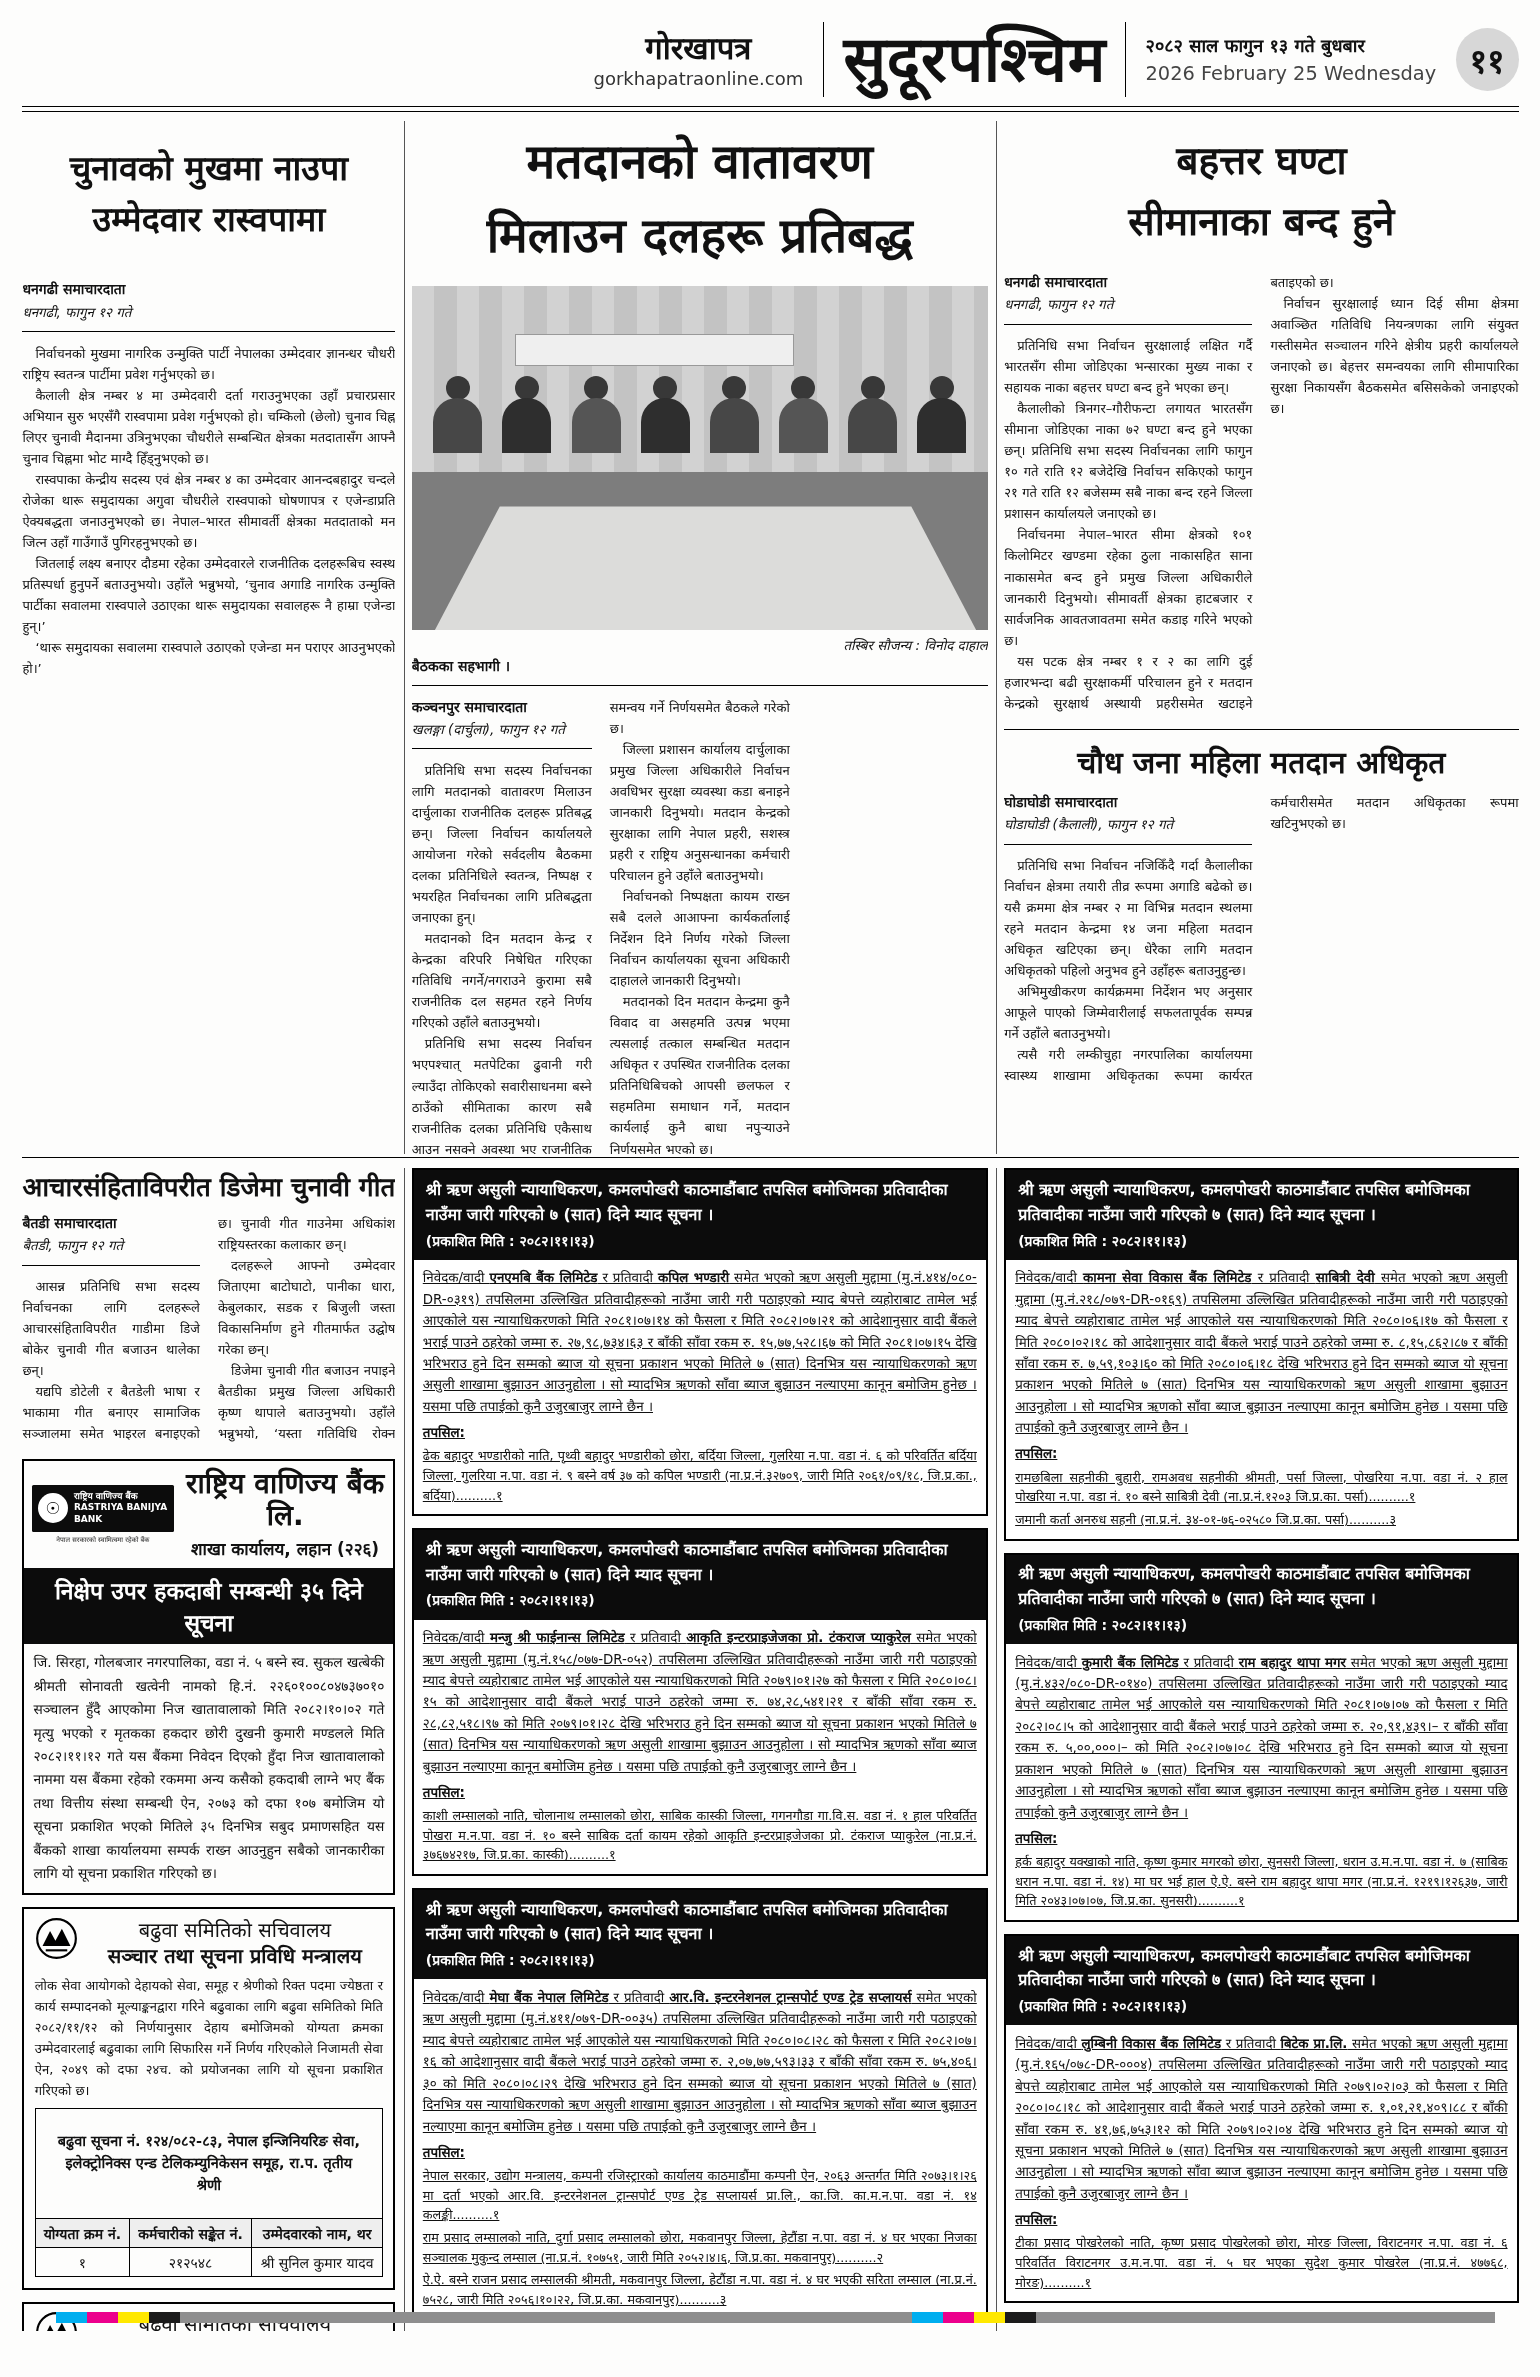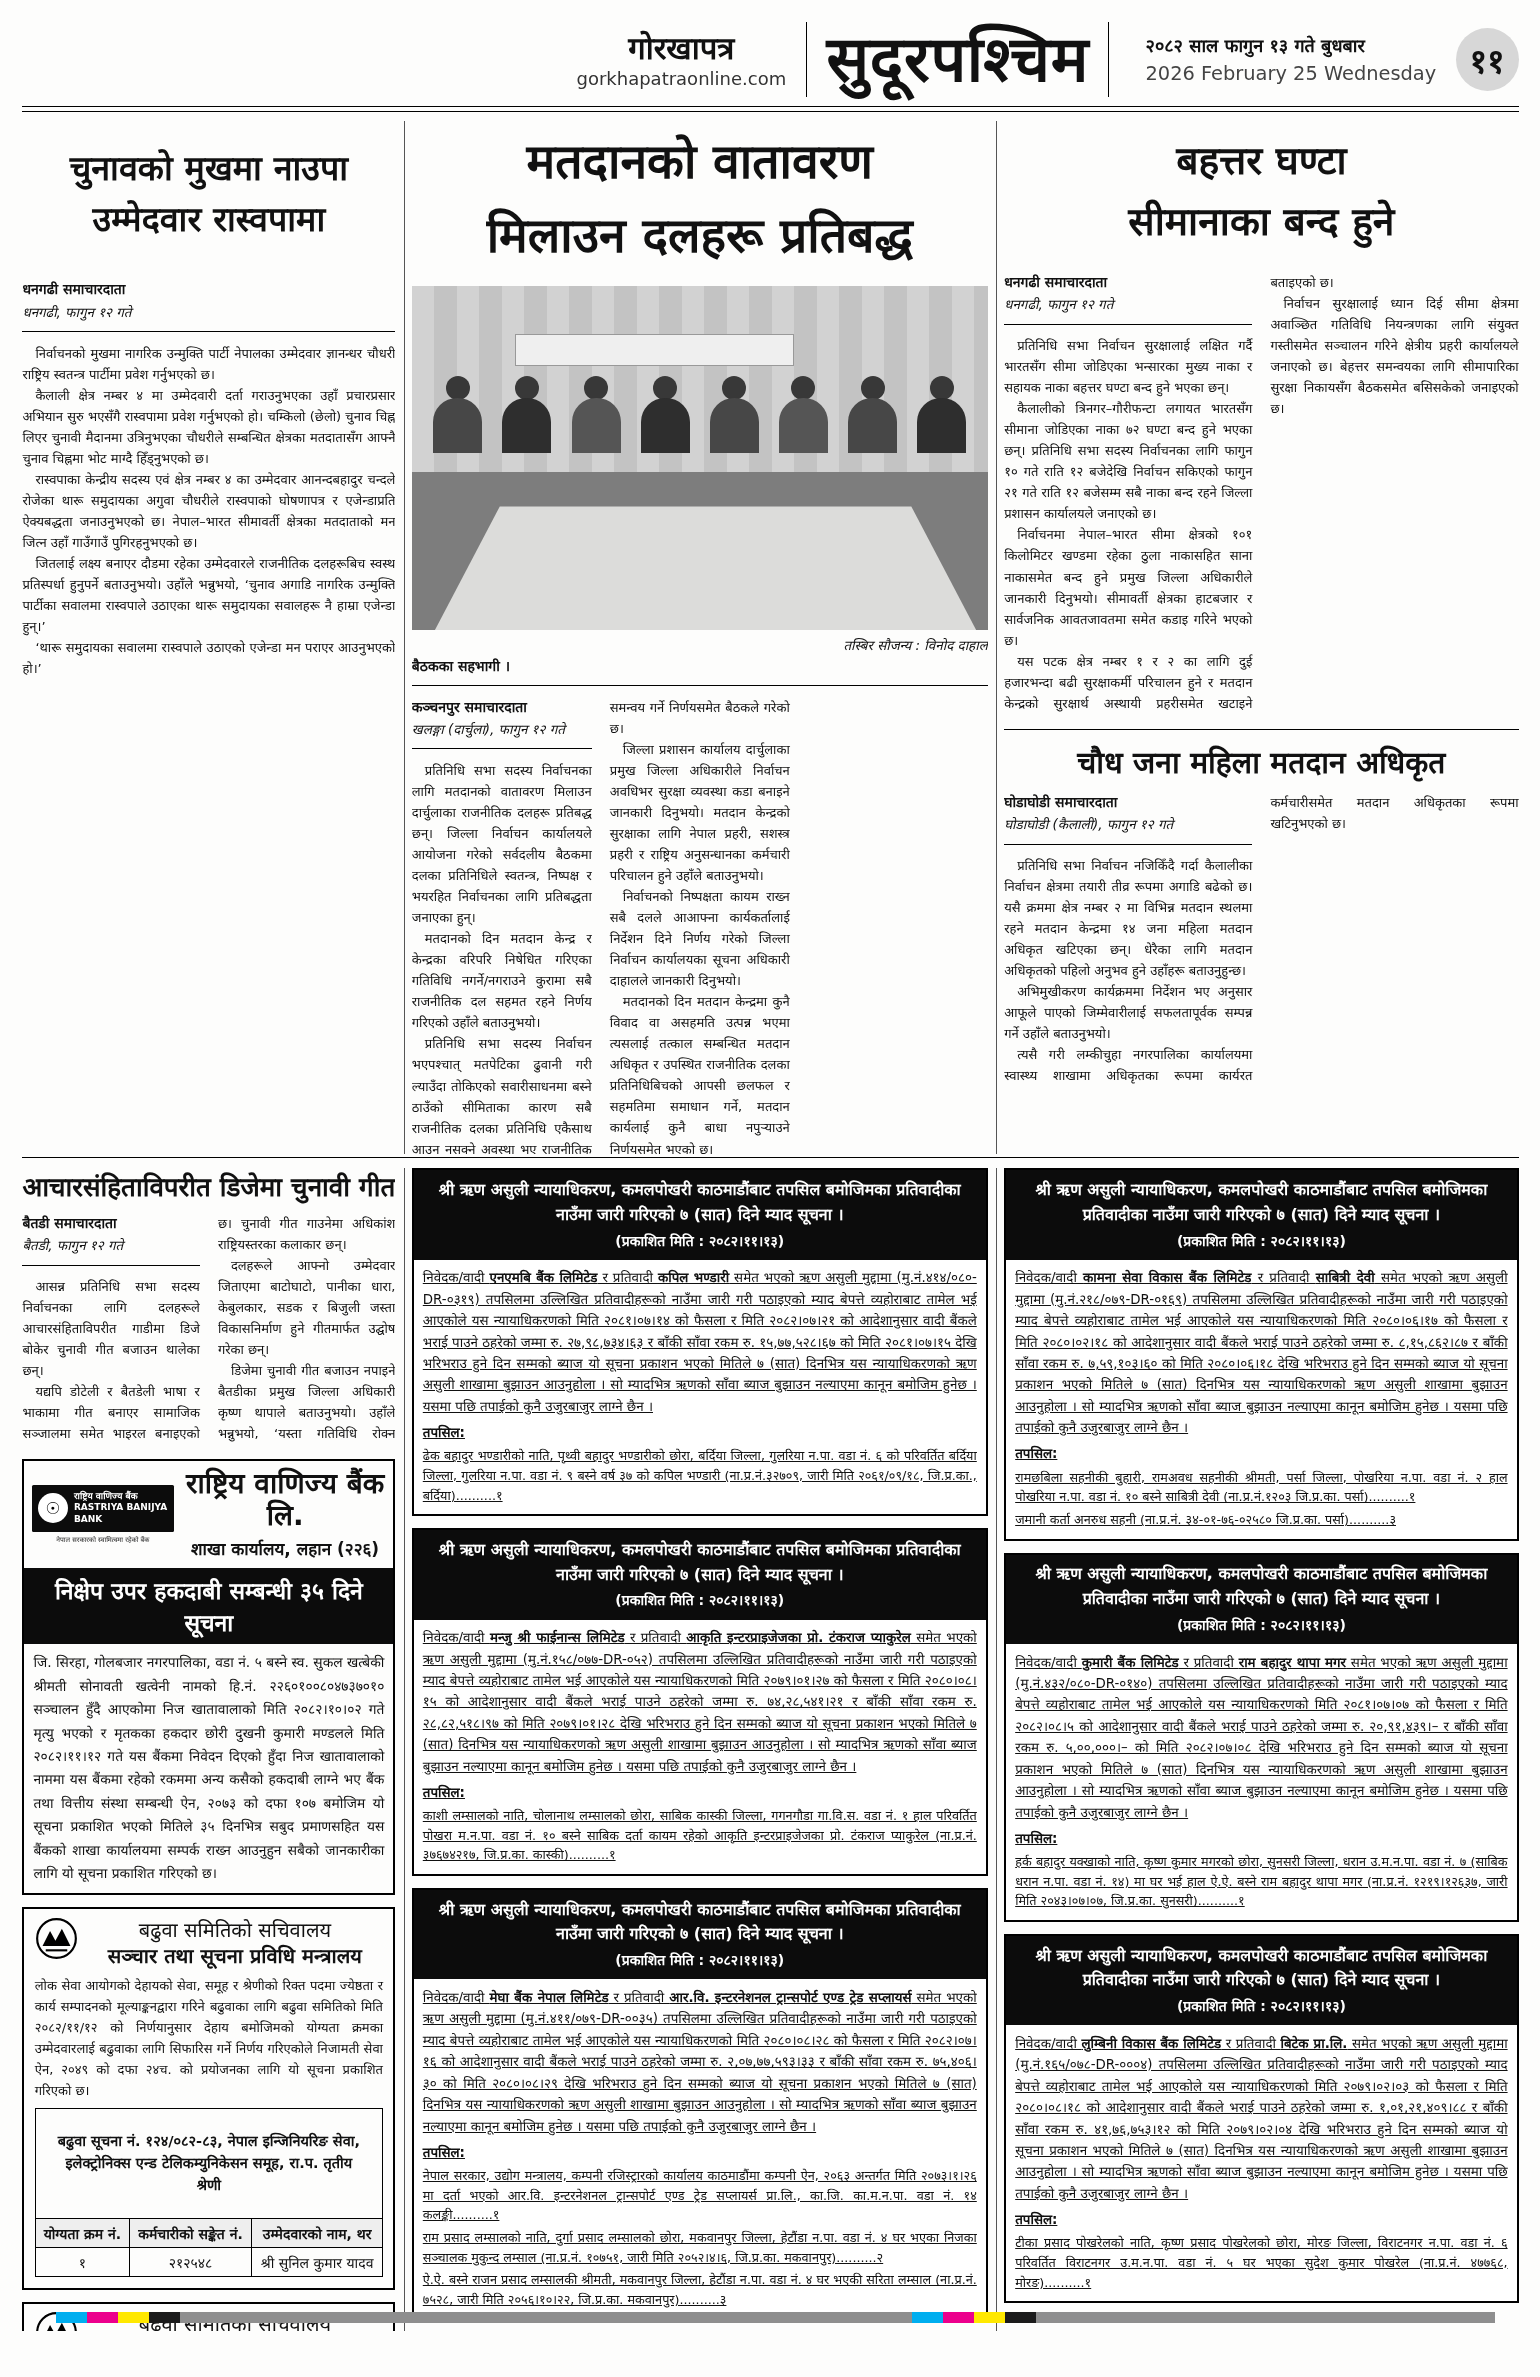--- a/index.html
+++ b/index.html
@@ -7,21 +7,21 @@
         font-family:"DejaVu Sans",sans-serif;overflow:hidden;}
   
   .masthead{display:flex;align-items:center;justify-content:flex-end;gap:19.4px;
             padding:22.4px 22.4px 9px 22.4px;}
   .brand{text-align:center;}
   .paper-name{font-size:31px;font-weight:700;line-height:1.1;}
   .website{font-size:18px;color:#333;margin-top:3px;}
   .vdiv{width:1.5px;height:75px;background:#000;}
   .vdiv.thin{width:0.7px;}
   .edition{font-size:63px;font-weight:700;line-height:1;letter-spacing:0.7px;}
-  .dates{text-align:left;line-height:1.5;margin-left:17px;}
+  .dates{text-align:left;line-height:1.5;}
   .date-np{font-size:18px;font-weight:700;}
   .date-en{font-size:19.4px;color:#444;}
   .page-circle{width:63px;height:63px;border-radius:50%;background:#d7d7d7;
                display:flex;align-items:center;justify-content:center;
                font-size:34px;font-weight:700;}
   .double-rule{margin:0 22.4px;height:3.7px;border-top:1.5px solid #000;border-bottom:1.5px solid #000;}
   
   .row{display:flex;margin:0 22.4px;}
   .top-row{height:1033px;margin-top:9px;}
   .bottom-row{height:1163px;border-top:0.7px solid #000;padding-top:10.4px;margin-top:3px;}
@@ -56,21 +56,21 @@
   .people{position:absolute;left:2%;right:2%;top:26%;display:flex;justify-content:space-around;}
   .person{display:flex;flex-direction:column;align-items:center;}
   .head{width:24px;height:24px;border-radius:50%;background:#383838;}
   .torso{width:49px;height:55px;border-radius:24px 24px 0 0;background:#474747;margin-top:-1.5px;}
   .person:nth-child(2n) .torso{background:#2e2e2e;}
   .person:nth-child(3n) .torso{background:#555;}
   .caption-credit{text-align:right;font-style:italic;font-size:13.4px;margin-top:6px;}
   .caption{font-weight:700;font-size:14px;margin:1.5px 0 7.5px;}
   
   .notice{border:2.2px solid #000;margin-bottom:12px;background:#fff;}
-  .notice-head{background:#0c0c0c;color:#fff;text-align:center;font-weight:700;
+  .notice-head{background:#0c0c0c;color:#fff;text-align:left;font-weight:700;
                font-size:16px;line-height:1.55;padding:7.5px 12px 7.5px;}
   .notice-pub{font-size:14px;margin-top:3px;font-weight:700;}
   .notice-body{padding:7.5px 9px 9px;font-size:13.4px;line-height:1.6;text-align:justify;text-decoration:underline;}
   .tapasil-label{font-weight:700;margin-top:4.5px;font-size:13.4px;}
   .tapasil-line{font-size:12.7px;line-height:1.55;text-align:justify;margin-top:3px;}
   
   .rbb{border:2.2px solid #000;margin-bottom:12px;}
   .rbb-top{display:flex;align-items:center;gap:10.4px;padding:7.5px;}
   .rbb-logo{width:142px;flex:none;}
   .rbb-logo-box{background:#0c0c0c;color:#fff;display:flex;align-items:center;gap:6px;

